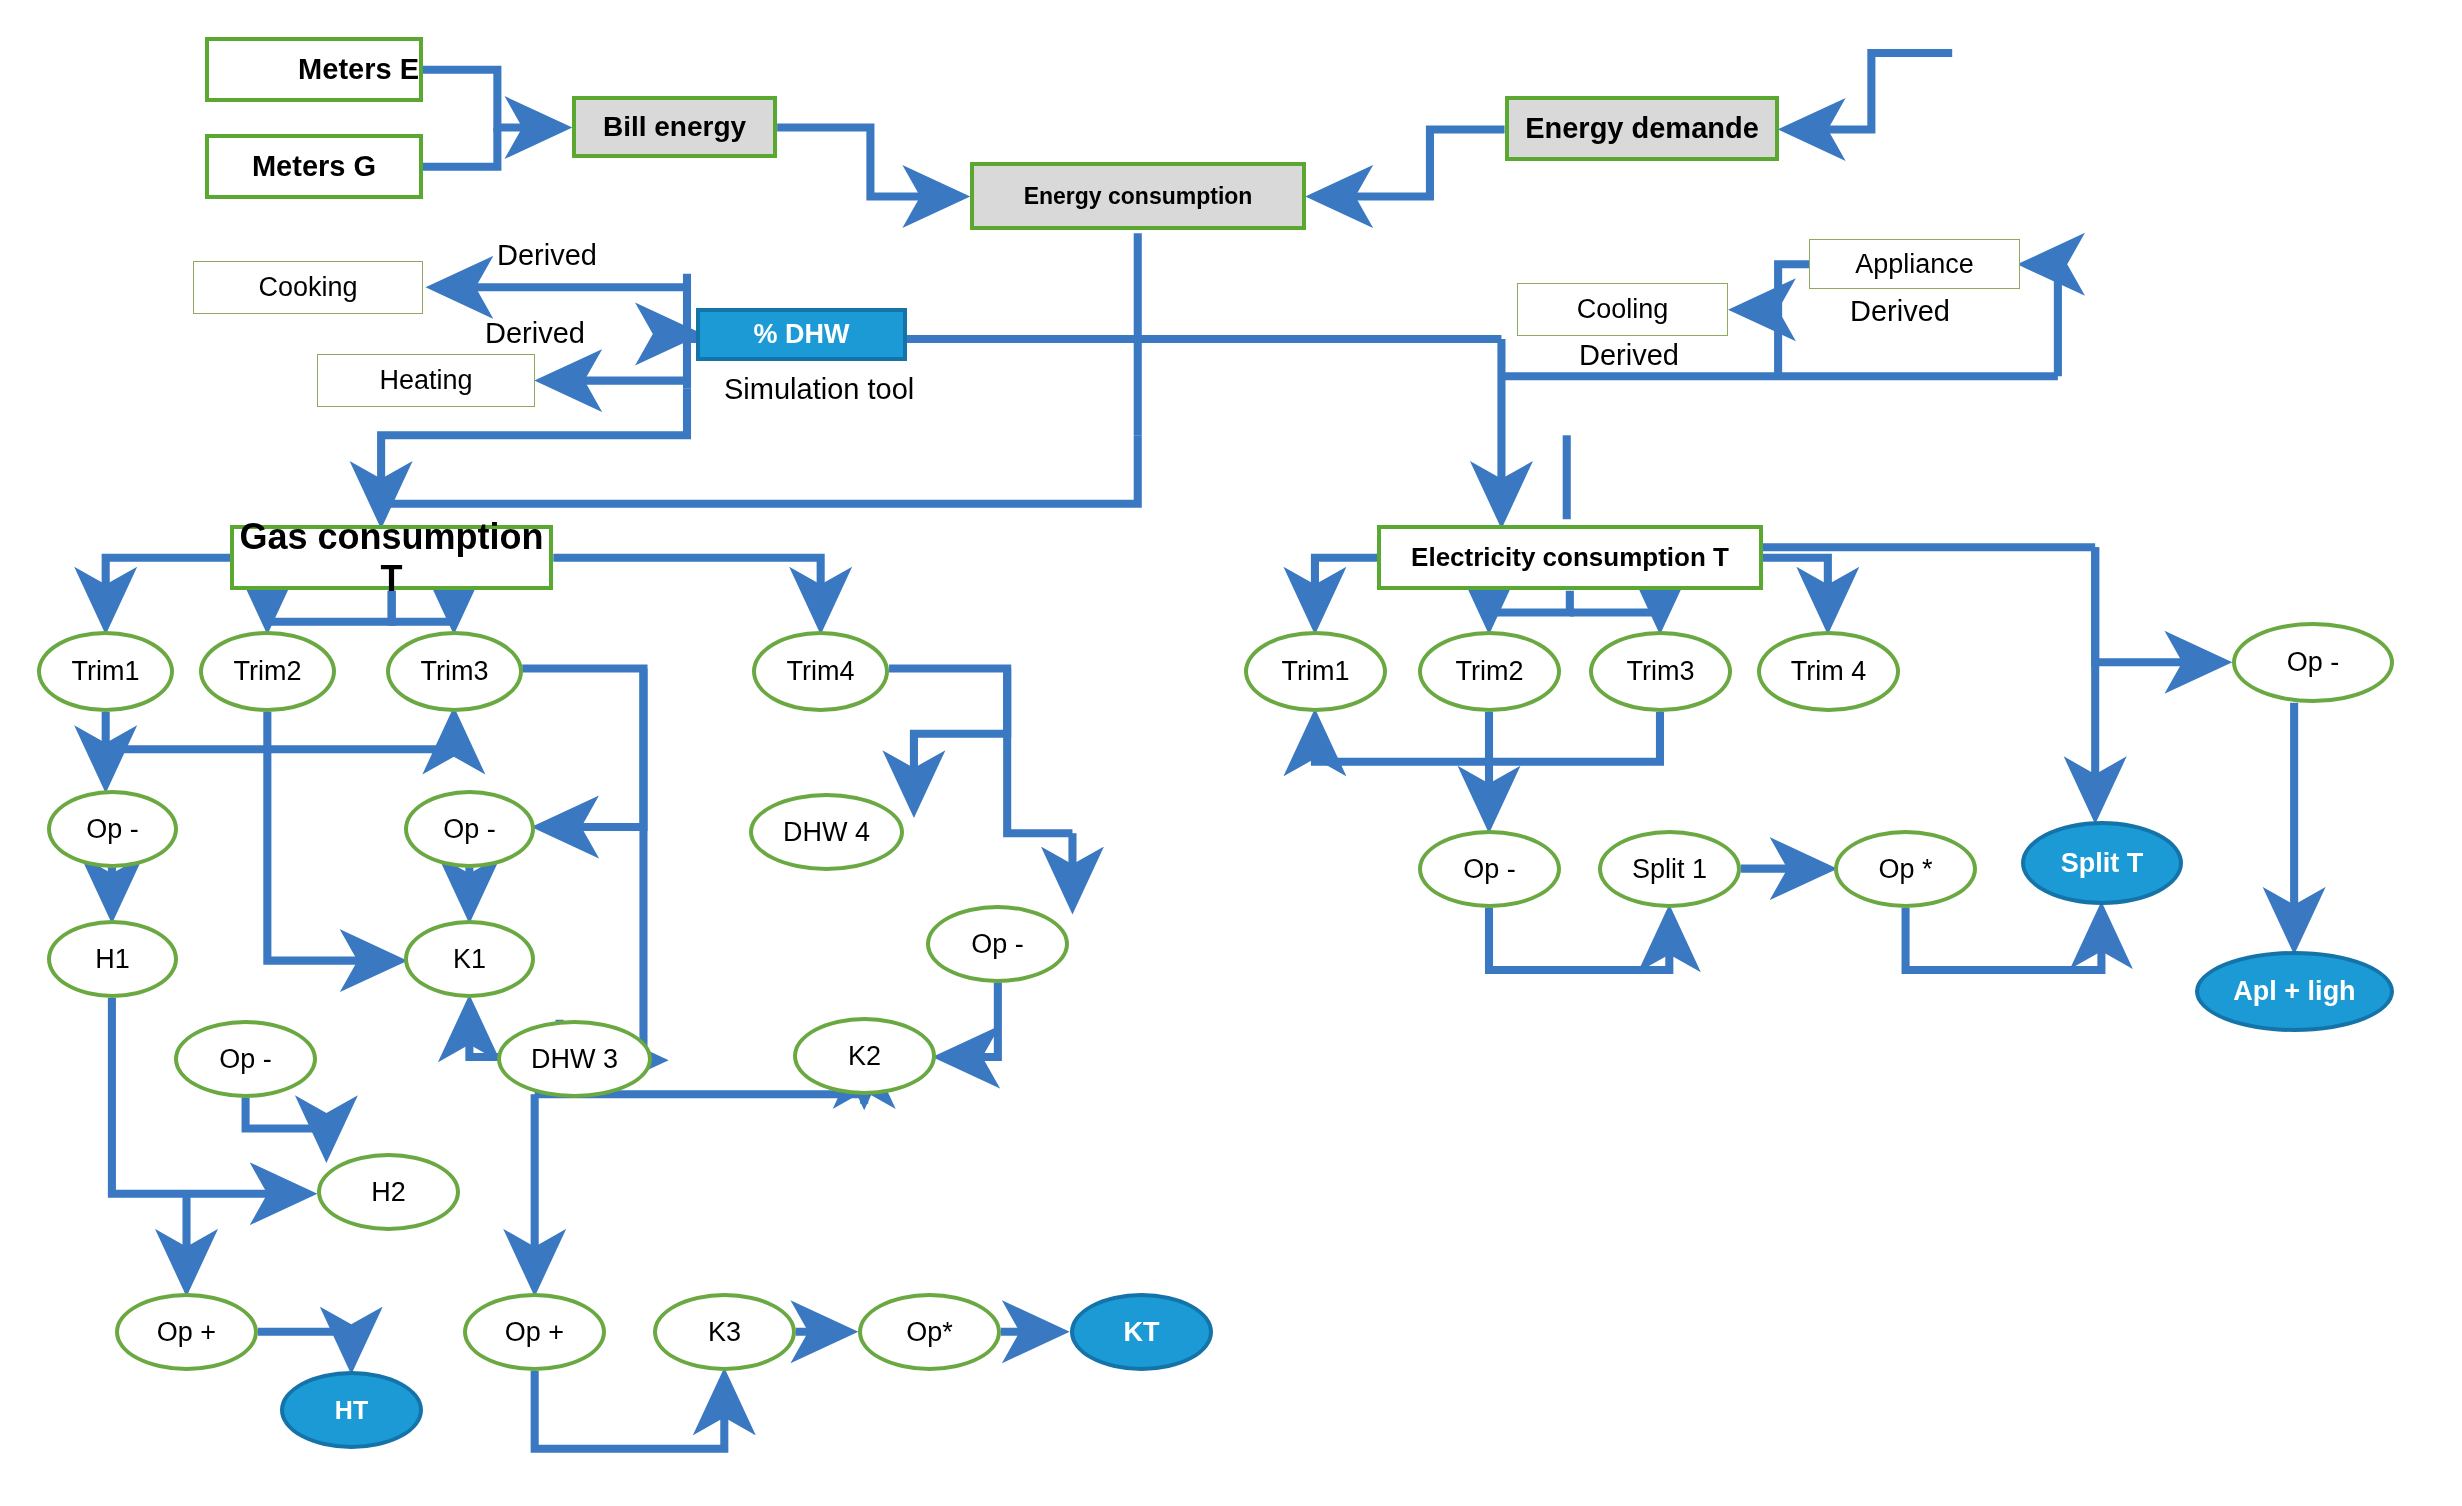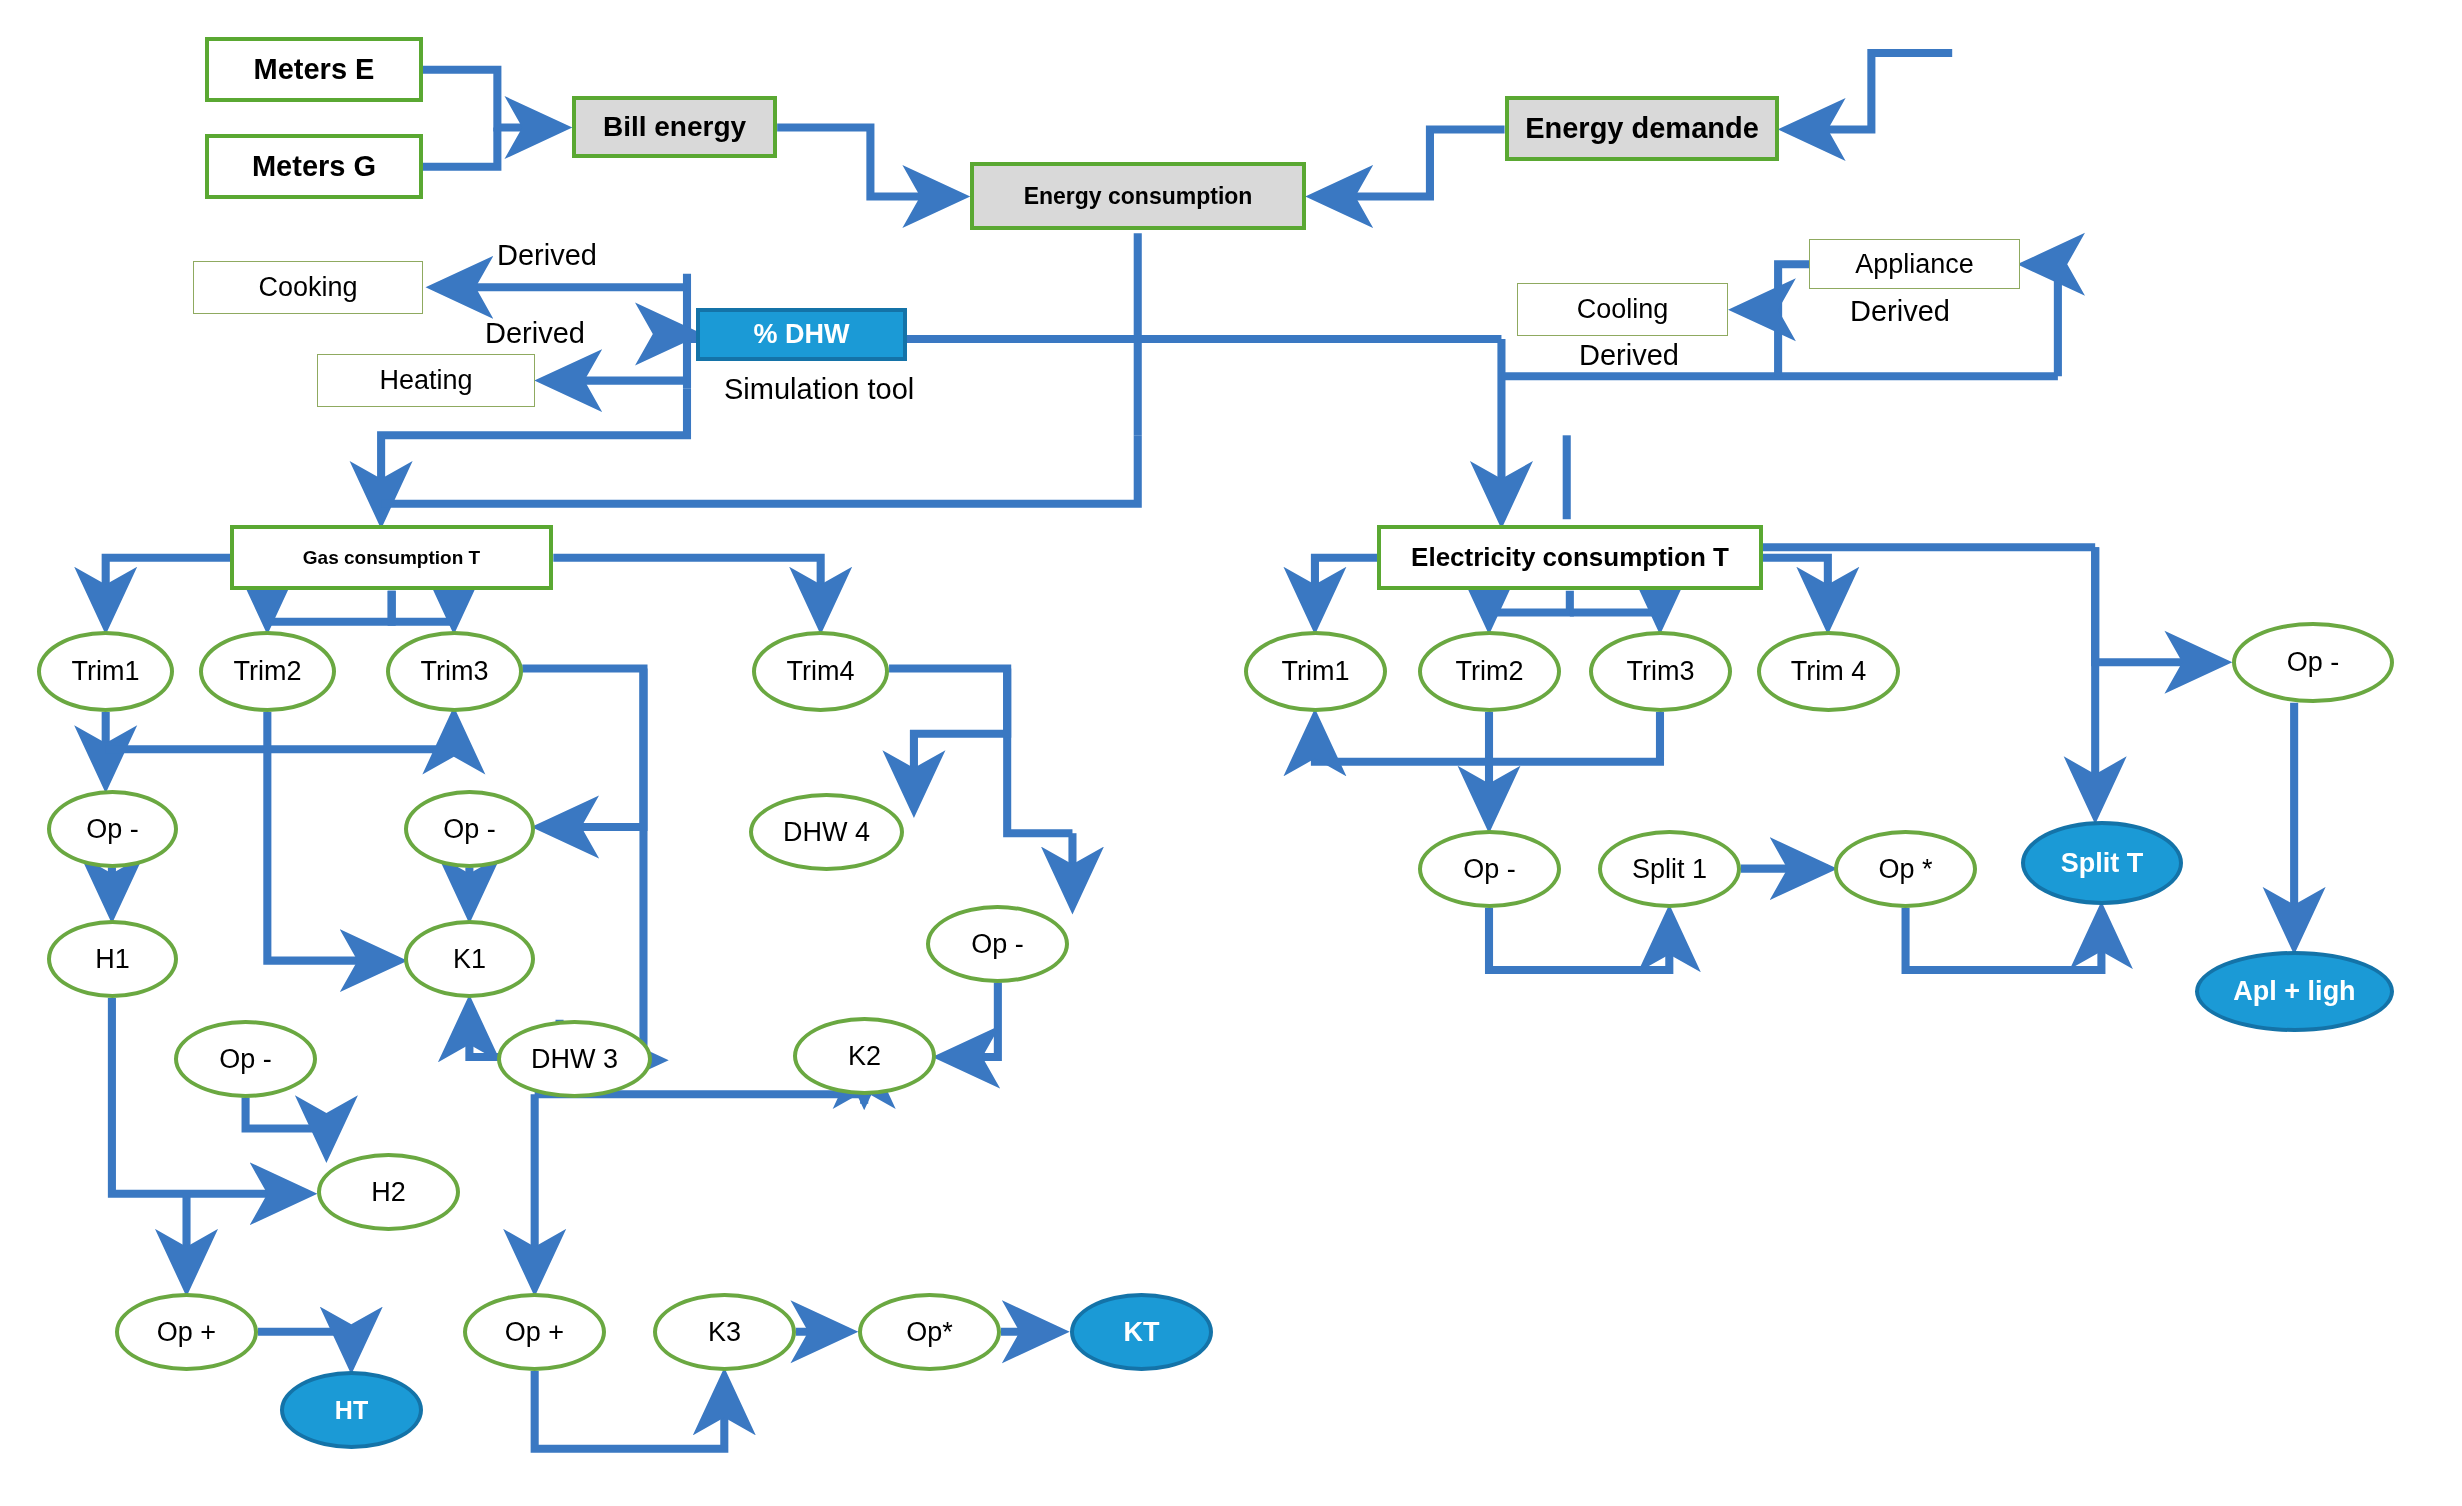--- a/index.html
+++ b/index.html
@@ -125,21 +125,21 @@
       <path d="M2395 1460 L2395 1560 L2685 1560 L2685 1470"></path>
 
       <path d="M2800 1397 L2940 1397"></path>
 
       <path d="M3065 1460 L3065 1560 L3380 1560 L3380 1465"></path>
 
       <path d="M3690 1130 L3690 1520"></path>
     </g>
   </svg>
 
-  <div class="node rect-grey" style="left:205px;top:37px;width:218px;height:65px;font-size:29px;background:#ffffff;">
+  <div class="node rect-grey" style="left:205px;top:37px;width:218px;height:65px;font-size:29px;background:#ffffff;justify-content:flex-end;">
     <span>Meters E</span>
   </div>
 
   <div class="node rect-grey" style="left:205px;top:134px;width:218px;height:65px;font-size:29px;background:#ffffff;">
     <span>Meters G</span>
   </div>
 
   <div class="node rect-grey" style="left:572px;top:96px;width:205px;height:62px;font-size:28px;">
     <span>Bill energy</span>
   </div>
@@ -166,21 +166,21 @@
   </div>
 
   <div class="node rect-white" style="left:1517px;top:283px;width:211px;height:53px;font-size:27px;">
     <span>Cooling</span>
   </div>
 
   <div class="node rect-white" style="left:1809px;top:239px;width:211px;height:50px;font-size:27px;">
     <span>Appliance</span>
   </div>
 
-  <div class="node rect-grey" style="left:230px;top:525px;width:323px;height:65px;font-size:19px;background:#ffffff;">
+  <div class="node rect-grey" style="left:230px;top:525px;width:323px;height:65px;font-size:36px;background:#ffffff;">
     <span>Gas consumption T</span>
   </div>
 
   <div class="node rect-grey" style="left:1377px;top:525px;width:386px;height:65px;font-size:26px;background:#ffffff;">
     <span>Electricity  consumption T</span>
   </div>
 
   <div class="node ell" style="left:37px;top:631px;width:137px;height:81px;font-size:27px;">
     <span>Trim1</span>
     </div>

